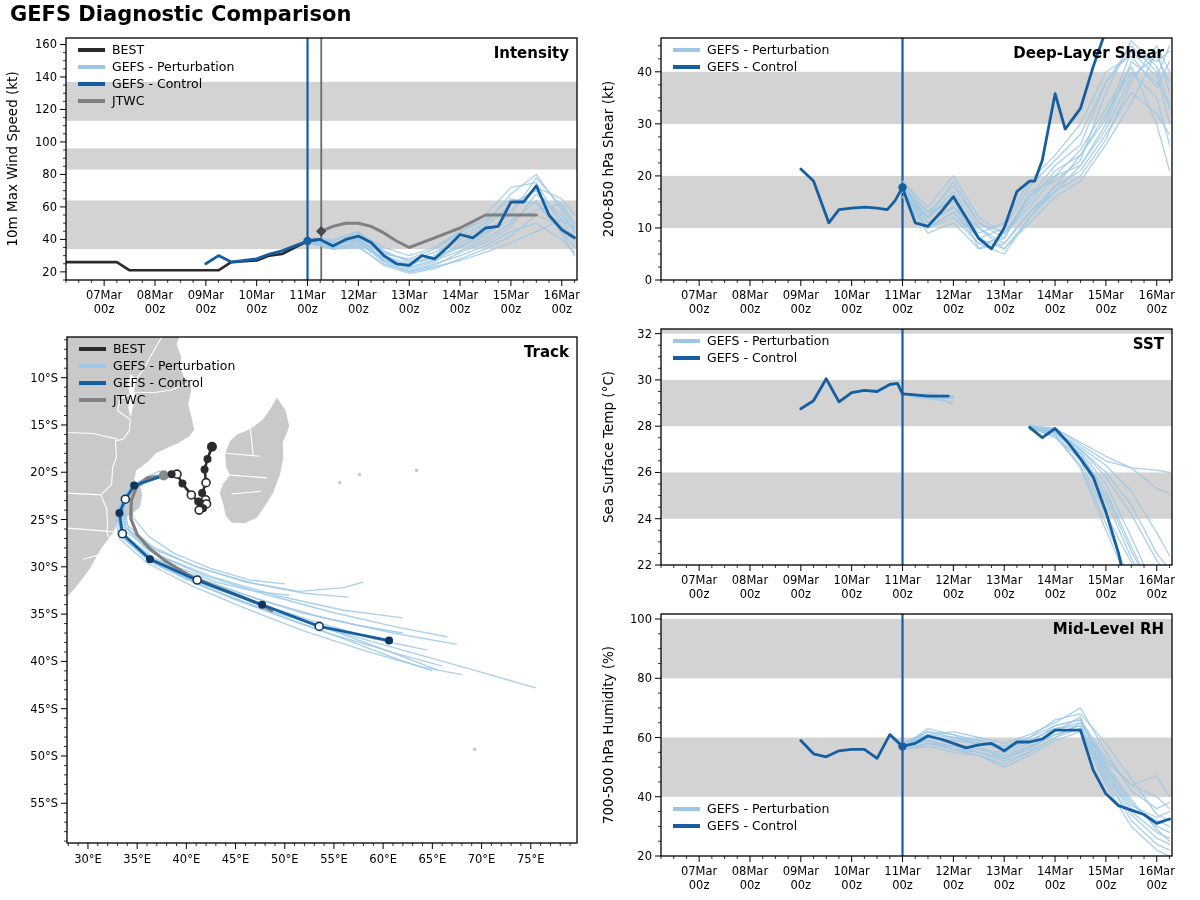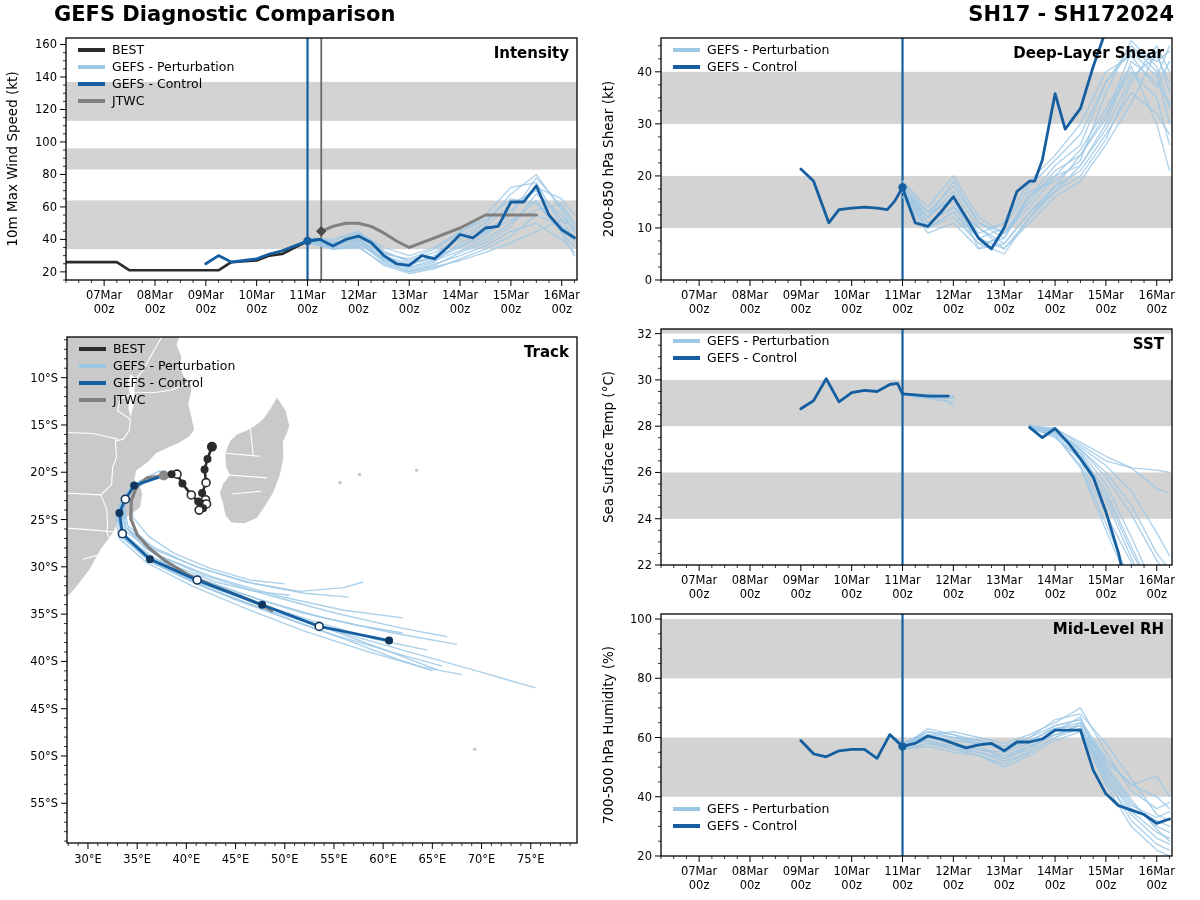--- a/index.html
+++ b/index.html
@@ -1,30 +1,29 @@
 <!DOCTYPE html>
 <html><head>
 <meta charset="utf-8">
 <style>
   html,body{margin:0;padding:0;background:#fff;}
   #fig{position:relative;width:1200px;height:900px;background:#fff;overflow:hidden;
        font-family:"DejaVu Sans","Liberation Sans",sans-serif;}
   .hdr{position:absolute;top:2px;font-weight:bold;font-size:21px;color:#000;}
-  .hdr-left{left:10px;margin-left:44px;}
+  .hdr-left{left:10px;}
   .hdr-right{right:26px;text-align:right;}
   #canvas{position:absolute;left:0;top:0;}
   #logos{position:absolute;left:4px;top:852px;width:300px;height:46px;}
   svg text{font-family:"DejaVu Sans","Liberation Sans",sans-serif;}
 </style>
 </head>
 <body>
 
 <div id="fig">
   <div class="hdr hdr-left">GEFS Diagnostic Comparison</div>
-  <div class="hdr hdr-right">SH17 - SH172024</div>
   <svg id="canvas" width="1200" height="900">
       <g>
         <clipPath id="cp-intensity">
           <rect x="66" y="38" width="511" height="242"></rect>
         </clipPath>
         <g clip-path="url(#cp-intensity)">
           <rect x="66" y="200.41610738255034" width="511" height="48.72483221476509" fill="#d3d3d3"></rect>
           <rect x="66" y="148.44295302013424" width="511" height="21.114093959731548" fill="#d3d3d3"></rect>
           <rect x="66" y="81.85234899328859" width="511" height="38.97986577181209" fill="#d3d3d3"></rect>
         </g>

